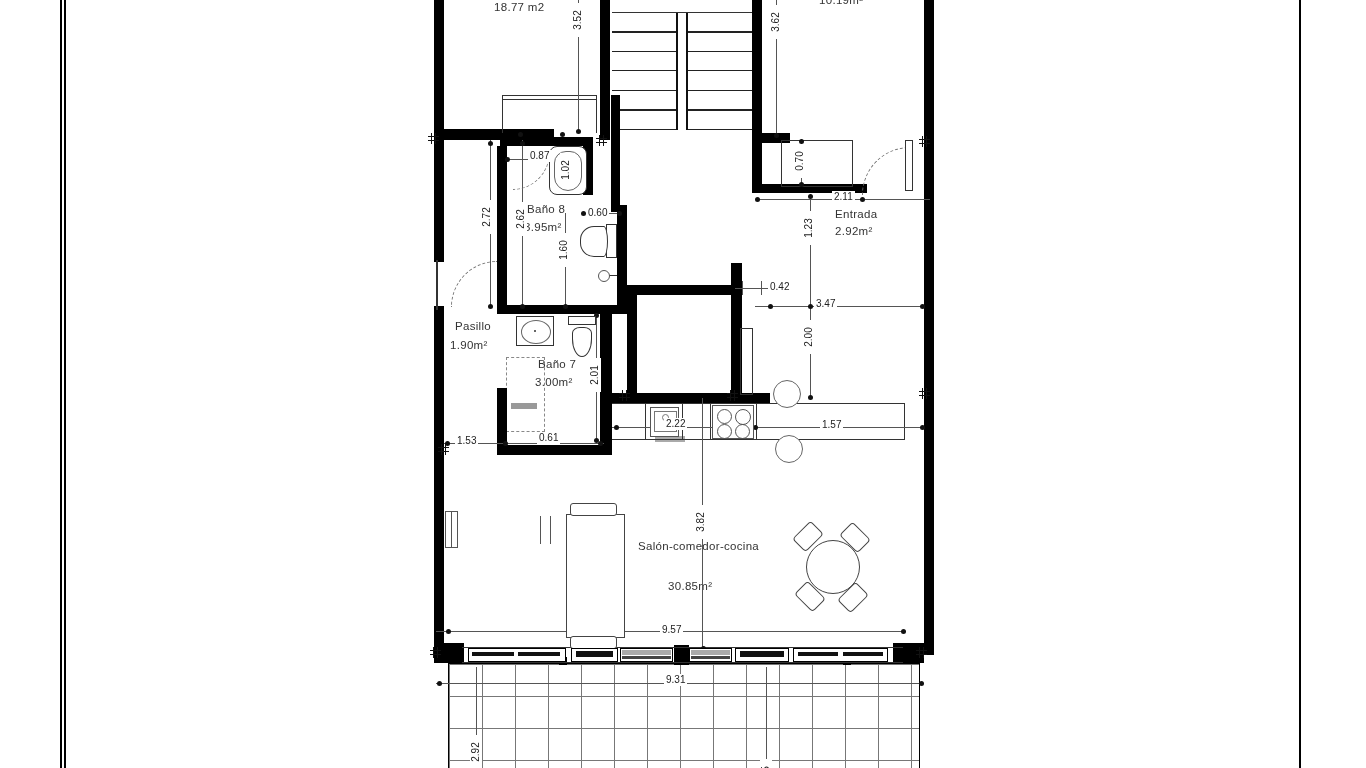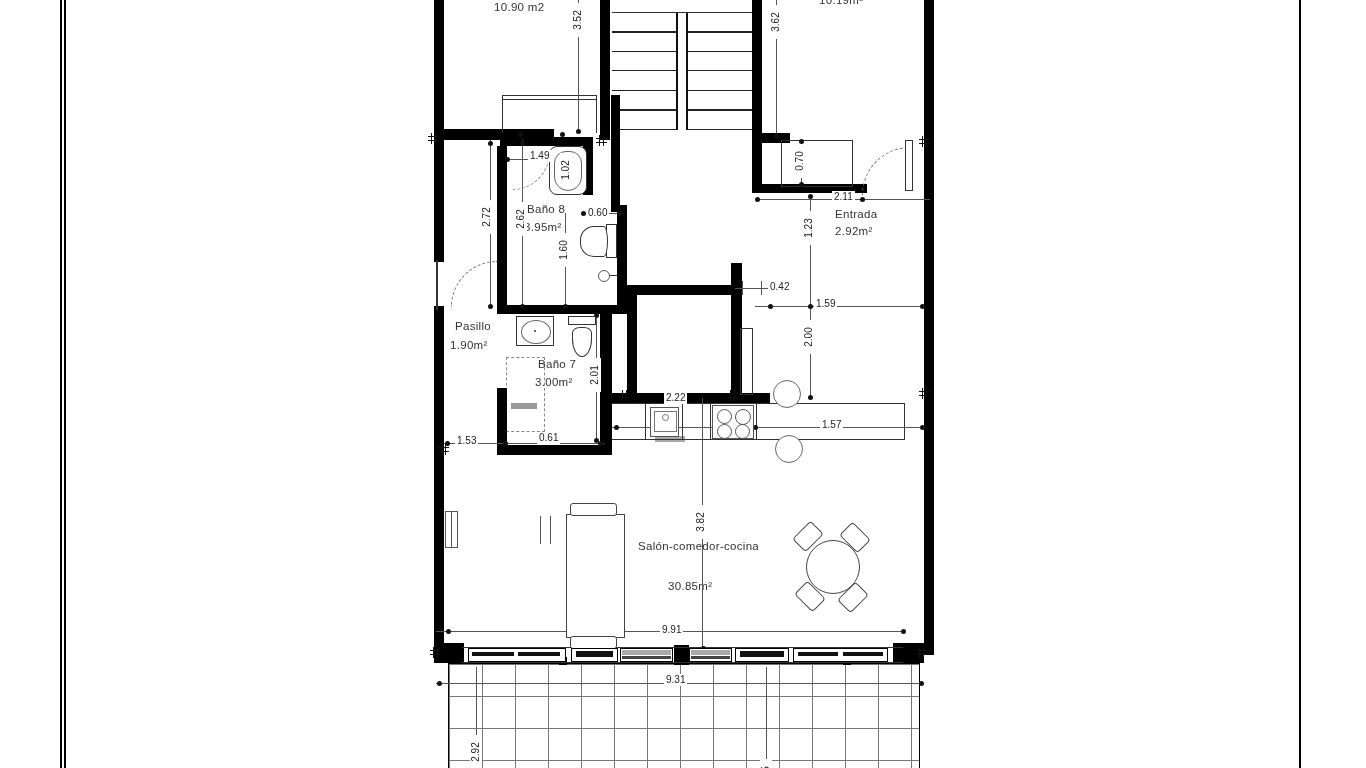--- a/index.html
+++ b/index.html
@@ -102,43 +102,43 @@
   <div class="fxthin" style="left:795px;top:527px;width:26px;height:19px;border-color:#444;border-radius:4px;transform:rotate(-45deg);"></div>
   <div class="fxthin" style="left:842px;top:528px;width:26px;height:19px;border-color:#444;border-radius:4px;transform:rotate(45deg);"></div>
   <div class="fxthin" style="left:797px;top:587px;width:26px;height:19px;border-color:#444;border-radius:4px;transform:rotate(45deg);"></div>
   <div class="fxthin" style="left:840px;top:588px;width:26px;height:19px;border-color:#444;border-radius:4px;transform:rotate(-45deg);"></div>
 
   <div class="fxthin" style="left:445px;top:511px;width:13px;height:37px;border-color:#555;">
     <div class="abs" style="left:5px;top:0;width:1px;height:35px;background:#555;"></div>
   </div>
   <div class="abs" style="left:540px;top:516px;width:9px;height:28px;border-left:1px solid #555;border-right:1px solid #555;"></div>
 
-  <div class="rl" style="left:494px;top:1px;">10.90 m2</div>
+  <div class="rl" style="left:494px;top:1px;">18.77 m2</div>
   <div class="rl" style="left:819px;top:-6px;">10.19m²</div>
   <div class="rl" style="left:527px;top:203px;">Baño 8</div>
   <div class="rl" style="left:524px;top:221px;">3.95m²</div>
   <div class="rl" style="left:835px;top:208px;">Entrada</div>
   <div class="rl" style="left:835px;top:225px;">2.92m²</div>
   <div class="rl" style="left:455px;top:320px;">Pasillo</div>
   <div class="rl" style="left:450px;top:339px;">1.90m²</div>
   <div class="rl" style="left:538px;top:358px;">Baño 7</div>
   <div class="rl" style="left:535px;top:376px;">3.00m²</div>
   <div class="rl" style="left:638px;top:540px;">Salón-comedor-cocina</div>
   <div class="rl" style="left:668px;top:580px;">30.85m²</div>
 
-  <div class="dl" style="left:528px;top:150px;">1.49</div>
+  <div class="dl" style="left:528px;top:150px;">0.87</div>
   <div class="dl" style="left:586px;top:207px;">0.60</div>
   <div class="dl" style="left:832px;top:191px;">2.11</div>
   <div class="dl" style="left:768px;top:281px;">0.42</div>
-  <div class="dl" style="left:814px;top:298px;">1.59</div>
-  <div class="dl" style="left:664px;top:392px;">2.22</div>
+  <div class="dl" style="left:814px;top:298px;">3.47</div>
+  <div class="dl" style="left:664px;top:418px;">2.22</div>
   <div class="dl" style="left:820px;top:419px;">1.57</div>
   <div class="dl" style="left:455px;top:435px;">1.53</div>
   <div class="dl" style="left:537px;top:432px;">0.61</div>
-  <div class="dl" style="left:660px;top:624px;">9.91</div>
+  <div class="dl" style="left:660px;top:624px;">9.57</div>
   <div class="dl" style="left:664px;top:674px;">9.31</div>
 
   <div class="vl" style="left:561px;top:14px;">3.52</div>
   <div class="vl" style="left:759px;top:16px;">3.62</div>
   <div class="vl" style="left:470px;top:211px;">2.72</div>
   <div class="vl" style="left:504px;top:213px;">2.62</div>
   <div class="vl" style="left:549px;top:164px;">1.02</div>
   <div class="vl" style="left:547px;top:244px;">1.60</div>
   <div class="vl" style="left:783px;top:155px;">0.70</div>
   <div class="vl" style="left:792px;top:222px;">1.23</div>

